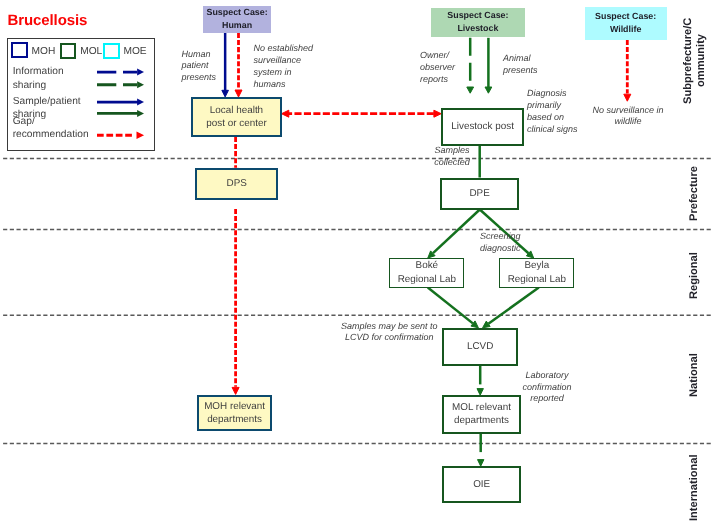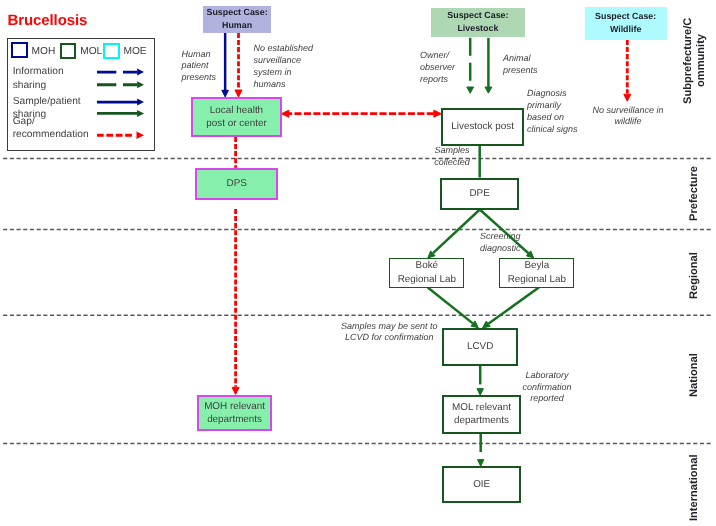--- a/index.html
+++ b/index.html
@@ -5,21 +5,21 @@
 <style>
   html,body{margin:0;padding:0;background:#ffffff;}
   body{width:716px;height:526px;overflow:hidden;
        font-family:"Liberation Sans",sans-serif;color:#404040;
        -webkit-font-smoothing:antialiased;text-rendering:geometricPrecision;}
   #stage{position:relative;width:716px;height:526px;background:#fff;}
   svg#lay{position:absolute;left:0;top:0;width:716px;height:526px;}
   .node{position:absolute;box-sizing:border-box;display:flex;align-items:center;
         justify-content:center;text-align:center;font-size:9.9px;color:#3f3f3f;
         white-space:pre-line;line-height:13.3px;letter-spacing:0px;}
-  .nd-moh{border:2px solid #d946ef;background:#86efac;}
+  .nd-moh{border:2px solid #0c4a6e;background:#fef9c3;}
   .nd-mol{border:1.7px solid #16561f;background:#fff;}
   .src{position:absolute;box-sizing:border-box;display:flex;align-items:center;
        justify-content:center;text-align:center;white-space:pre-line;
        font-weight:bold;font-size:8.9px;color:#1e1e28;line-height:12.9px;box-sizing:border-box;}
   .src-h{background:#b2b2de;}
   .src-l{background:#aed8b3;}
   .src-w{background:#aefbff;}
   .anno{position:absolute;font-style:italic;font-size:9px;line-height:11.75px;
         color:#404040;white-space:pre-line;}
   .a-l{text-align:left;}

